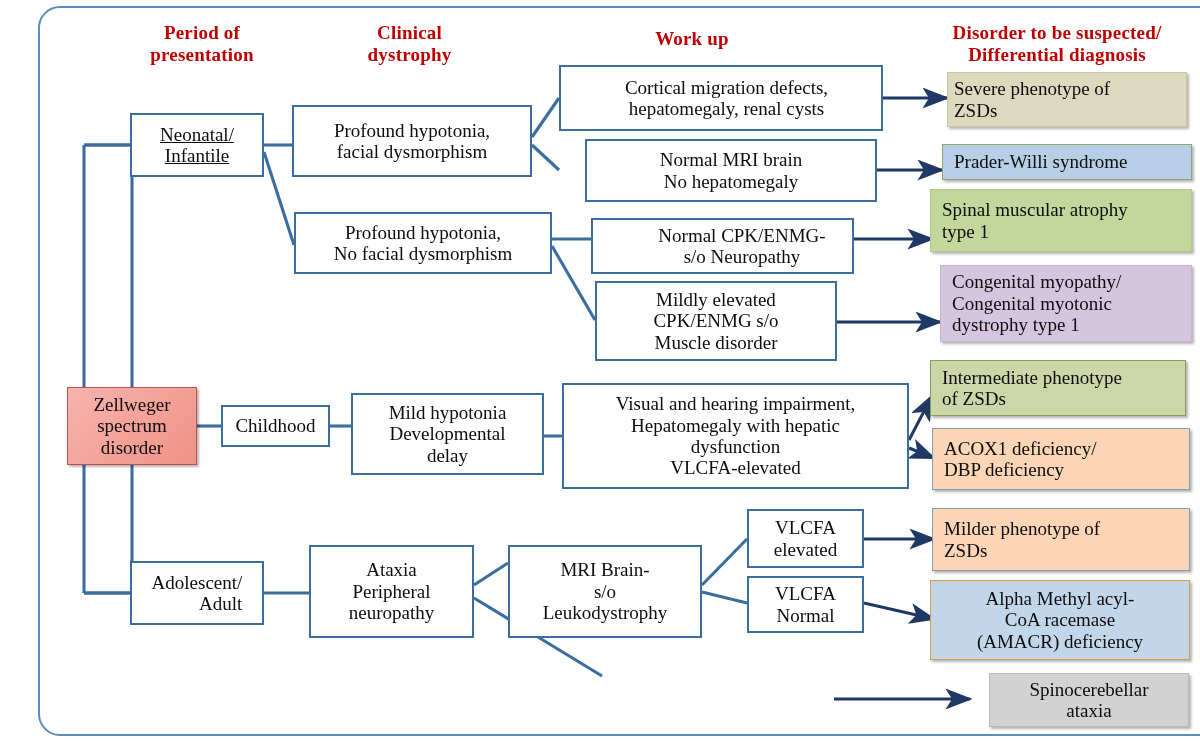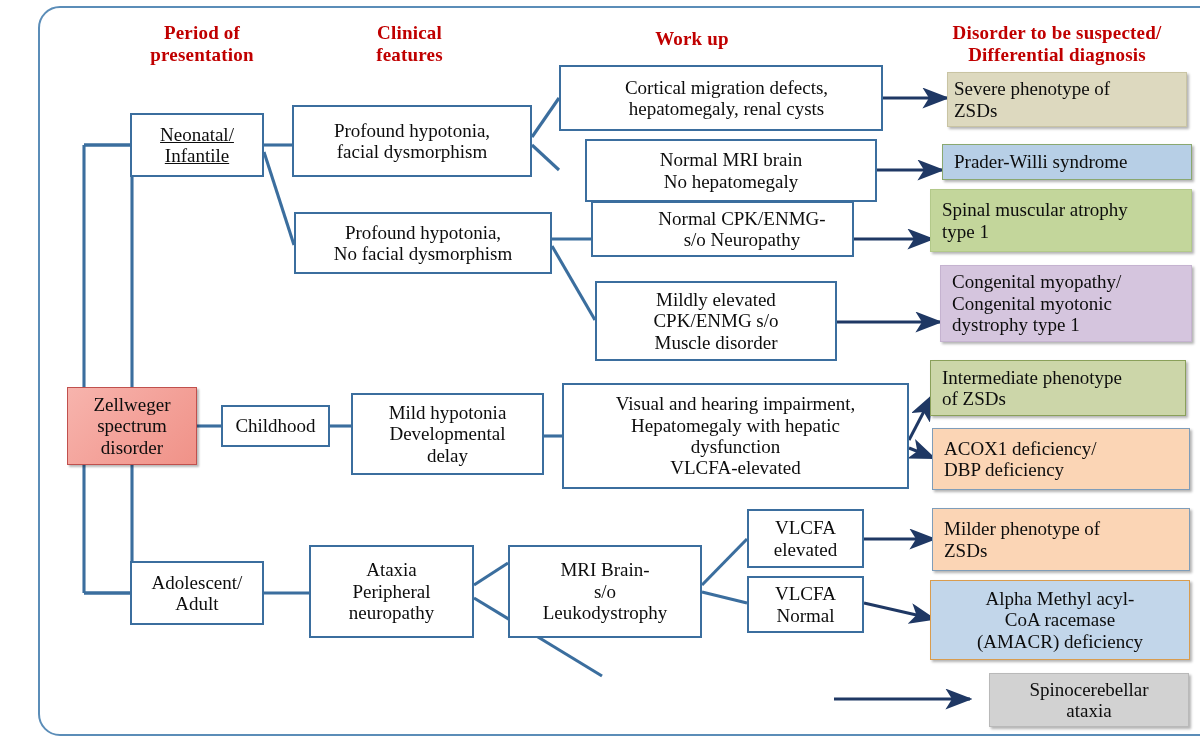--- a/index.html
+++ b/index.html
@@ -146,41 +146,41 @@
       <path d="M802,699 L938,699"></path>
     </g>
   </svg>
 
   <div class="hdr" style="left:70px;top:22px;width:200px;">
     <div>Period of</div>
     <div>presentation</div>
   </div>
   <div class="hdr" style="left:285px;top:22px;width:185px;">
     <div>Clinical</div>
-    <div>features</div>
+    <div>dystrophy</div>
   </div>
   <div class="hdr" style="left:570px;top:28px;width:180px;">
     <div>Work up</div>
   </div>
   <div class="hdr" style="left:860px;top:22px;width:330px;">
     <div>Disorder to be suspected/</div>
     <div>Differential diagnosis</div>
   </div>
 
   <div class="node root" style="left:35px;top:387px;width:130px;height:78px;">
     <span>Zellweger<br>spectrum<br>disorder</span>
   </div>
 
   <div class="node proc" style="left:98px;top:113px;width:134px;height:64px;text-decoration:underline;">
     <span>Neonatal/<br>Infantile</span>
   </div>
   <div class="node proc" style="left:189px;top:405px;width:109px;height:42px;">
     <span>Childhood</span>
   </div>
-  <div class="node proc" style="left:98px;top:561px;width:134px;height:64px;">
+  <div class="node proc" style="left:98px;top:561px;width:134px;height:64px;text-align:right;">
     <span>Adolescent/<br>Adult</span>
   </div>
 
   <div class="node proc" style="left:260px;top:105px;width:240px;height:72px;">
     <span>Profound hypotonia,<br>facial dysmorphism</span>
   </div>
   <div class="node proc" style="left:262px;top:212px;width:258px;height:62px;">
     <span>Profound hypotonia,<br>No facial dysmorphism</span>
   </div>
   <div class="node proc" style="left:319px;top:393px;width:193px;height:82px;">
@@ -189,21 +189,21 @@
   <div class="node proc" style="left:277px;top:545px;width:165px;height:93px;">
     <span>Ataxia<br>Peripheral<br>neuropathy</span>
   </div>
 
   <div class="node proc" style="left:527px;top:65px;width:324px;height:66px;padding-left:16px;">
     <span>Cortical migration defects,<br>hepatomegaly, renal cysts</span>
   </div>
   <div class="node proc" style="left:553px;top:139px;width:292px;height:63px;">
     <span>Normal MRI brain<br>No hepatomegaly</span>
   </div>
-  <div class="node proc" style="left:559px;top:201px;width:263px;height:56px;padding-left:44px;">
+  <div class="node proc" style="left:559px;top:218px;width:263px;height:56px;padding-left:44px;">
     <span>Normal CPK/ENMG-<br>s/o Neuropathy</span>
   </div>
   <div class="node proc" style="left:563px;top:281px;width:242px;height:80px;">
     <span>Mildly elevated<br>CPK/ENMG s/o<br>Muscle disorder</span>
   </div>
   <div class="node proc" style="left:530px;top:383px;width:347px;height:106px;">
     <span>Visual and hearing impairment,<br>Hepatomegaly with hepatic<br>dysfunction<br>VLCFA-elevated</span>
   </div>
   <div class="node proc" style="left:476px;top:545px;width:194px;height:93px;">
     <span>MRI Brain-<br>s/o<br>Leukodystrophy</span>

